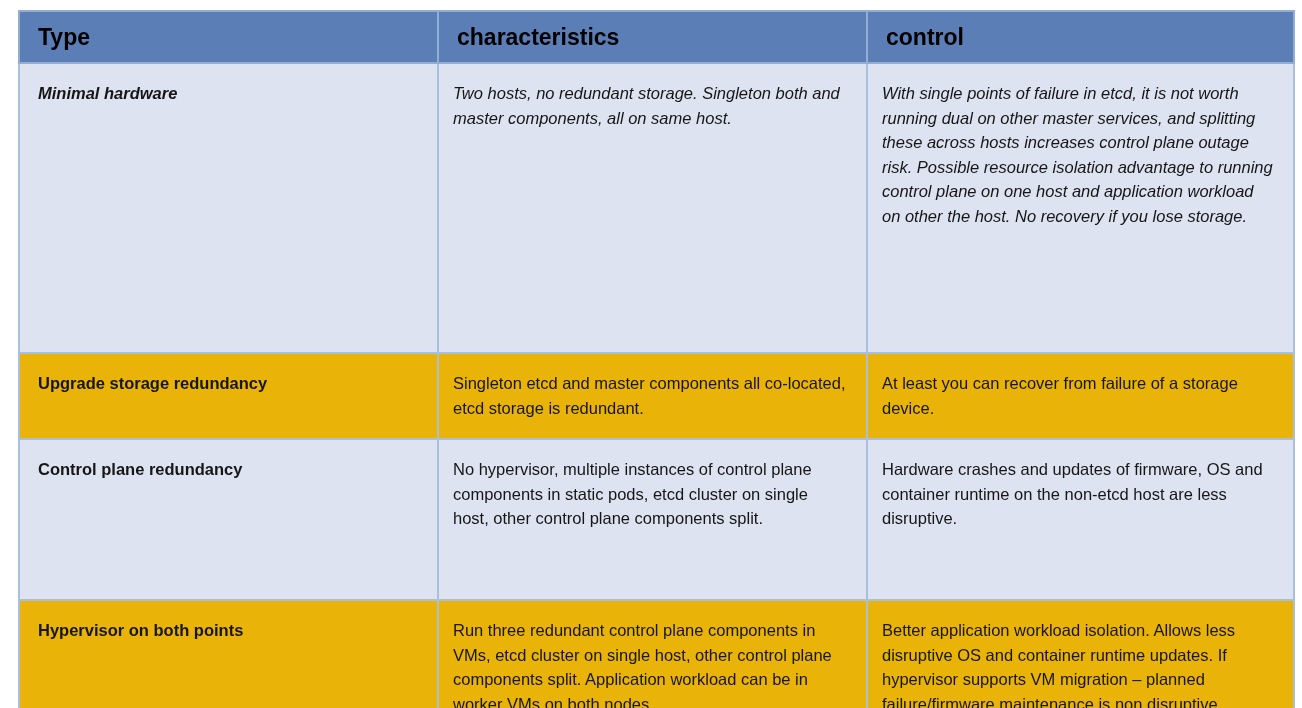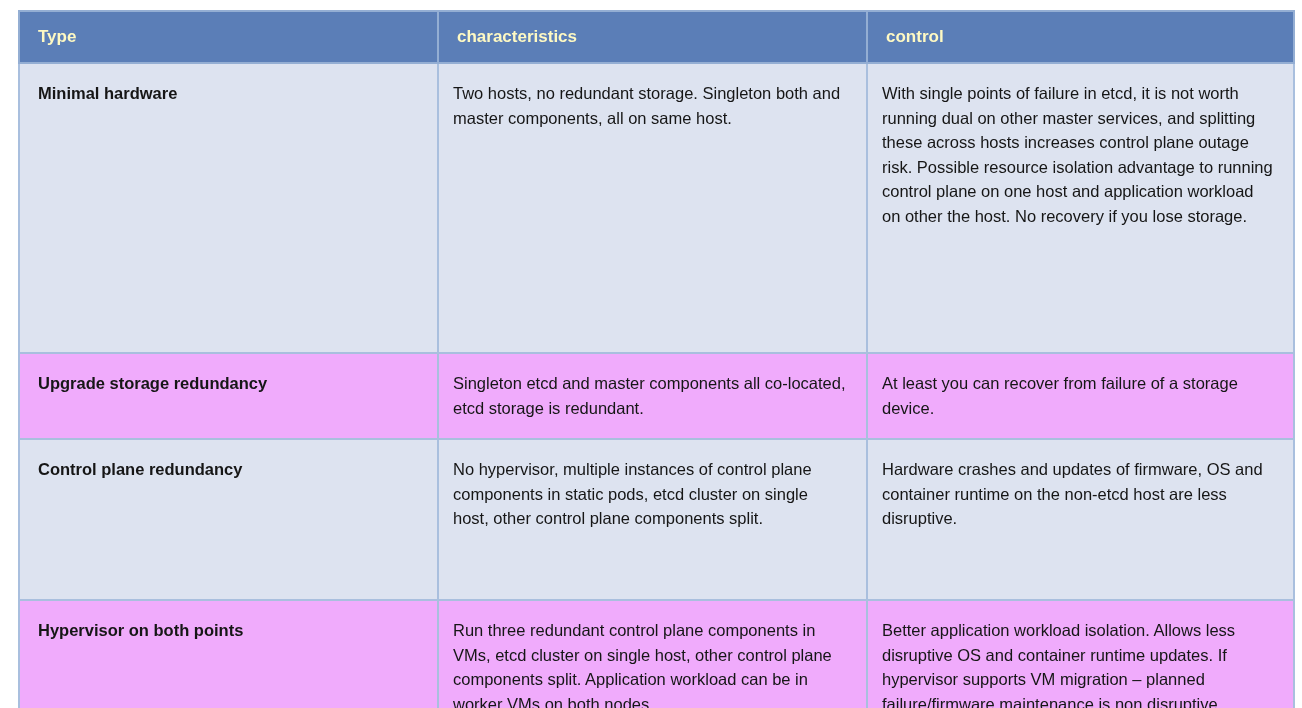--- a/index.html
+++ b/index.html
@@ -20,44 +20,44 @@
     table-layout: fixed;
     width: 1275px;
     margin: 10px 0 0 18px;
     border: 2px solid #94aed3;
   }
   table.info-table col.c1 { width: 419px; }
   table.info-table col.c2 { width: 429px; }
   table.info-table col.c3 { width: 427px; }
   table.info-table th {
     background: #5b7eb7;
-    color: #fef9c3;
+    color: #000000;
     font-weight: bold;
-    font-size: 17px;
+    font-size: 23px;
     text-align: left;
     vertical-align: middle;
     height: 52px;
     padding: 0 14px 0 18px;
     border: 2px solid #94aed3;
   }
   table.info-table td {
     vertical-align: top;
     font-size: 16.5px;
     line-height: 24.5px;
     color: #161616;
     padding: 17px 18px 18px 14px;
     border: 2px solid #a9bfde;
   }
   table.info-table td.col-type {
     font-weight: bold;
     padding-left: 18px;
   }
   tr.row-alt td { background: #dde3f0; }
-  tr.row-plain td { background: #f0abfc; }
-  tr.r1 { height: 290px; }
+  tr.row-plain td { background: #eab308; }
+  tr.r1 { height: 290px; font-style: italic; }
   tr.r2 { height: 81px; }
   tr.r3 { height: 161px; }
   tr.r4 { height: 183px; }
 </style>
 </head>
 <body>
 
 <div class="page">
   <table class="info-table">
     <colgroup>

